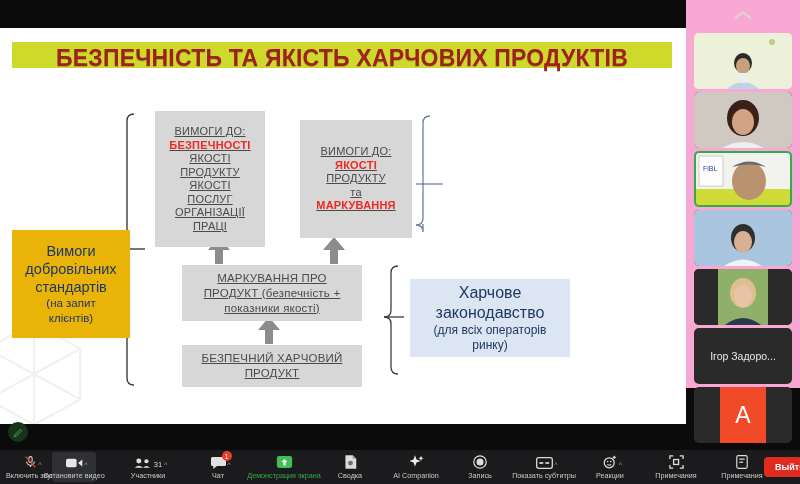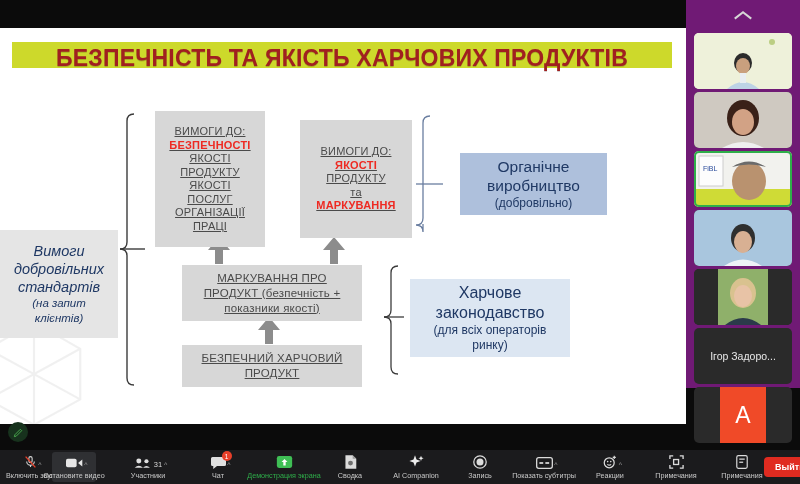--- a/index.html
+++ b/index.html
@@ -32,36 +32,36 @@
   .gray .l { font-size: 11px; line-height: 13.5px; letter-spacing: .2px; }
   .gray .red { color: #ee2a22; font-weight: bold; }
 
   #b-safety { left: 155px; top: 83px; width: 110px; height: 136px; padding: 5px 3px; }
   #b-quality { left: 300px; top: 92px; width: 112px; height: 118px; padding: 5px 3px; }
   #b-info { left: 182px; top: 237px; width: 180px; height: 56px; }
   #b-info .l { font-size: 11.5px; line-height: 15px; }
   #b-product { left: 182px; top: 317px; width: 180px; height: 42px; }
   #b-product .l { font-size: 11.5px; line-height: 15px; }
 
-  #b-std { left: 0px; top: 202px; width: 118px; height: 108px; background: #e5e5e5; font-style: italic; }
+  #b-std { left: 12px; top: 202px; width: 118px; height: 108px; background: #eab308; }
   #b-std .big { font-size: 14.5px; line-height: 18px; color: #1f3864; }
   #b-std .small { font-size: 11.5px; line-height: 15px; color: #1f3864; }
 
   #b-org { left: 460px; top: 125px; width: 147px; height: 62px; background: #aec0dc; }
   #b-org .big { font-size: 15.5px; line-height: 19px; color: #1f3864; }
   #b-org .small { font-size: 12px; line-height: 16px; color: #1f3864; }
 
   #b-law { left: 410px; top: 251px; width: 160px; height: 78px; background: #dce6f2; }
   #b-law .big { font-size: 16px; line-height: 20px; color: #1f3864; }
   #b-law .small { font-size: 12px; line-height: 15px; color: #1f3864; text-align: center; }
 
   .svg-layer { position: absolute; left: 0; top: 0; width: 686px; height: 396px; pointer-events: none; }
 
   
-  #strip { position: absolute; right: 0; top: 0; width: 114px; height: 388px; background: #701a75; margin-left: 44px; }
+  #strip { position: absolute; right: 0; top: 0; width: 114px; height: 388px; background: #f9a8d4; margin-left: 44px; }
   .chev { width: 114px; height: 30px; display: flex; align-items: center; justify-content: center; }
   .chev svg { width: 22px; height: 12px; }
   .tile { position: relative; width: 98px; height: 56px; margin: 3px auto;
           border-radius: 5px; overflow: hidden; background: #2a2a2a; }
   .tile.active { outline: 2px solid #2fae4a; outline-offset: -2px; }
   .tile .nm { position: absolute; left: 0; top: 0; width: 100%; height: 100%;
               display: flex; align-items: center; justify-content: center;
               color: #e8e8e8; font-size: 10.5px; }
   .tile .av { position: absolute; left: 50%; top: 50%; transform: translate(-50%,-50%);
               width: 46px; height: 56px; background: #f04a28; color: #fff;
@@ -164,25 +164,20 @@
       </div>
 
       <div class="box" id="b-std">
         <div class="big">Вимоги</div>
         <div class="big">добровільних</div>
         <div class="big">стандартів</div>
         <div class="small">(на запит</div>
         <div class="small">клієнтів)</div>
       </div>
 
-      <div class="box" id="b-org">
-        <div class="big">Органічне</div>
-        <div class="big">виробництво</div>
-        <div class="small">(добровільно)</div>
-      </div>
 
       <div class="box" id="b-law">
         <div class="big">Харчове</div>
         <div class="big">законодавство</div>
         <div class="small">(для всіх операторів</div>
         <div class="small">ринку)</div>
       </div>
 
     </div>
   </div>

